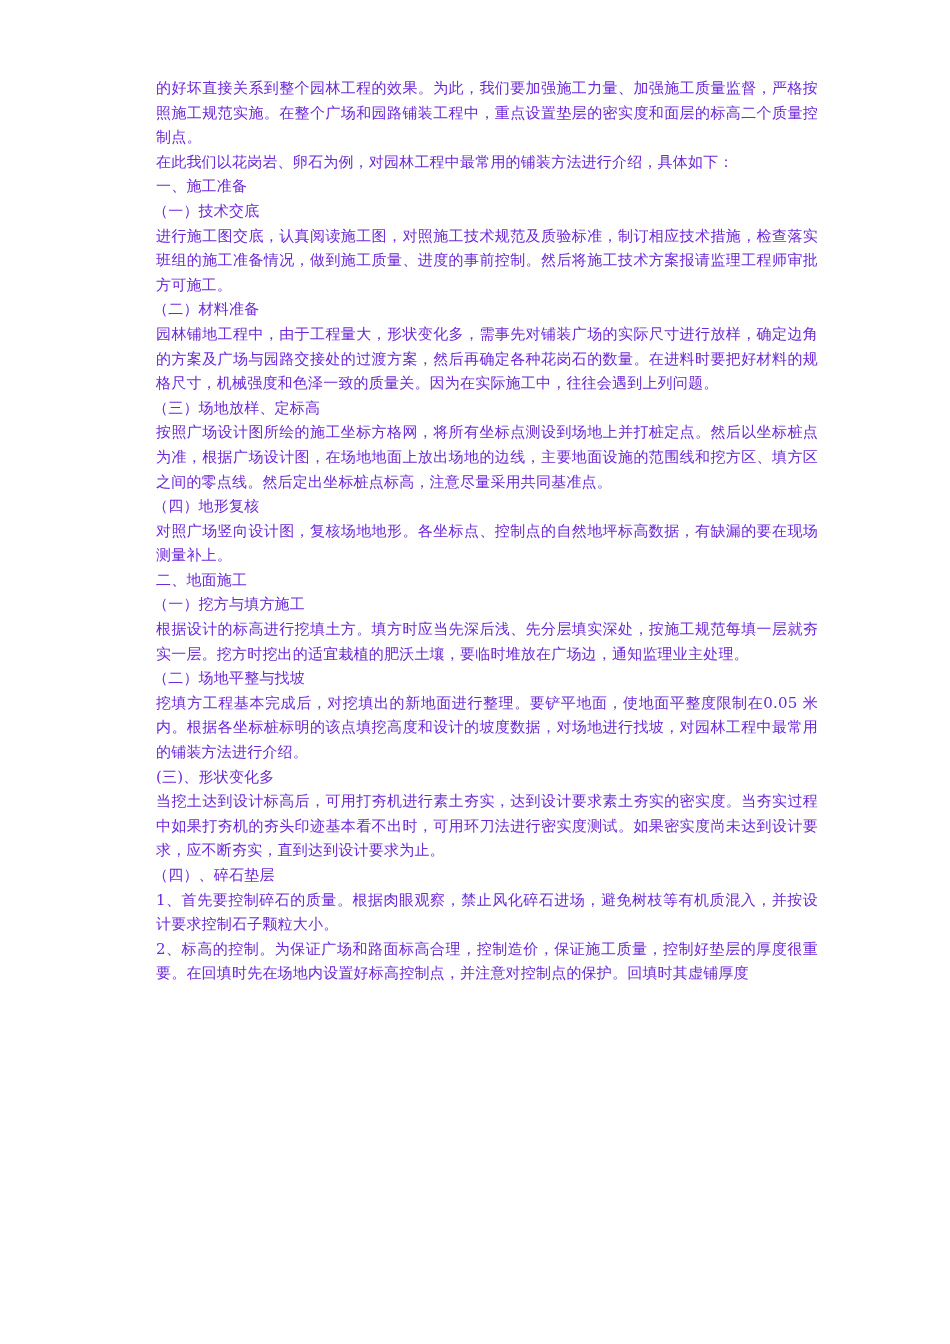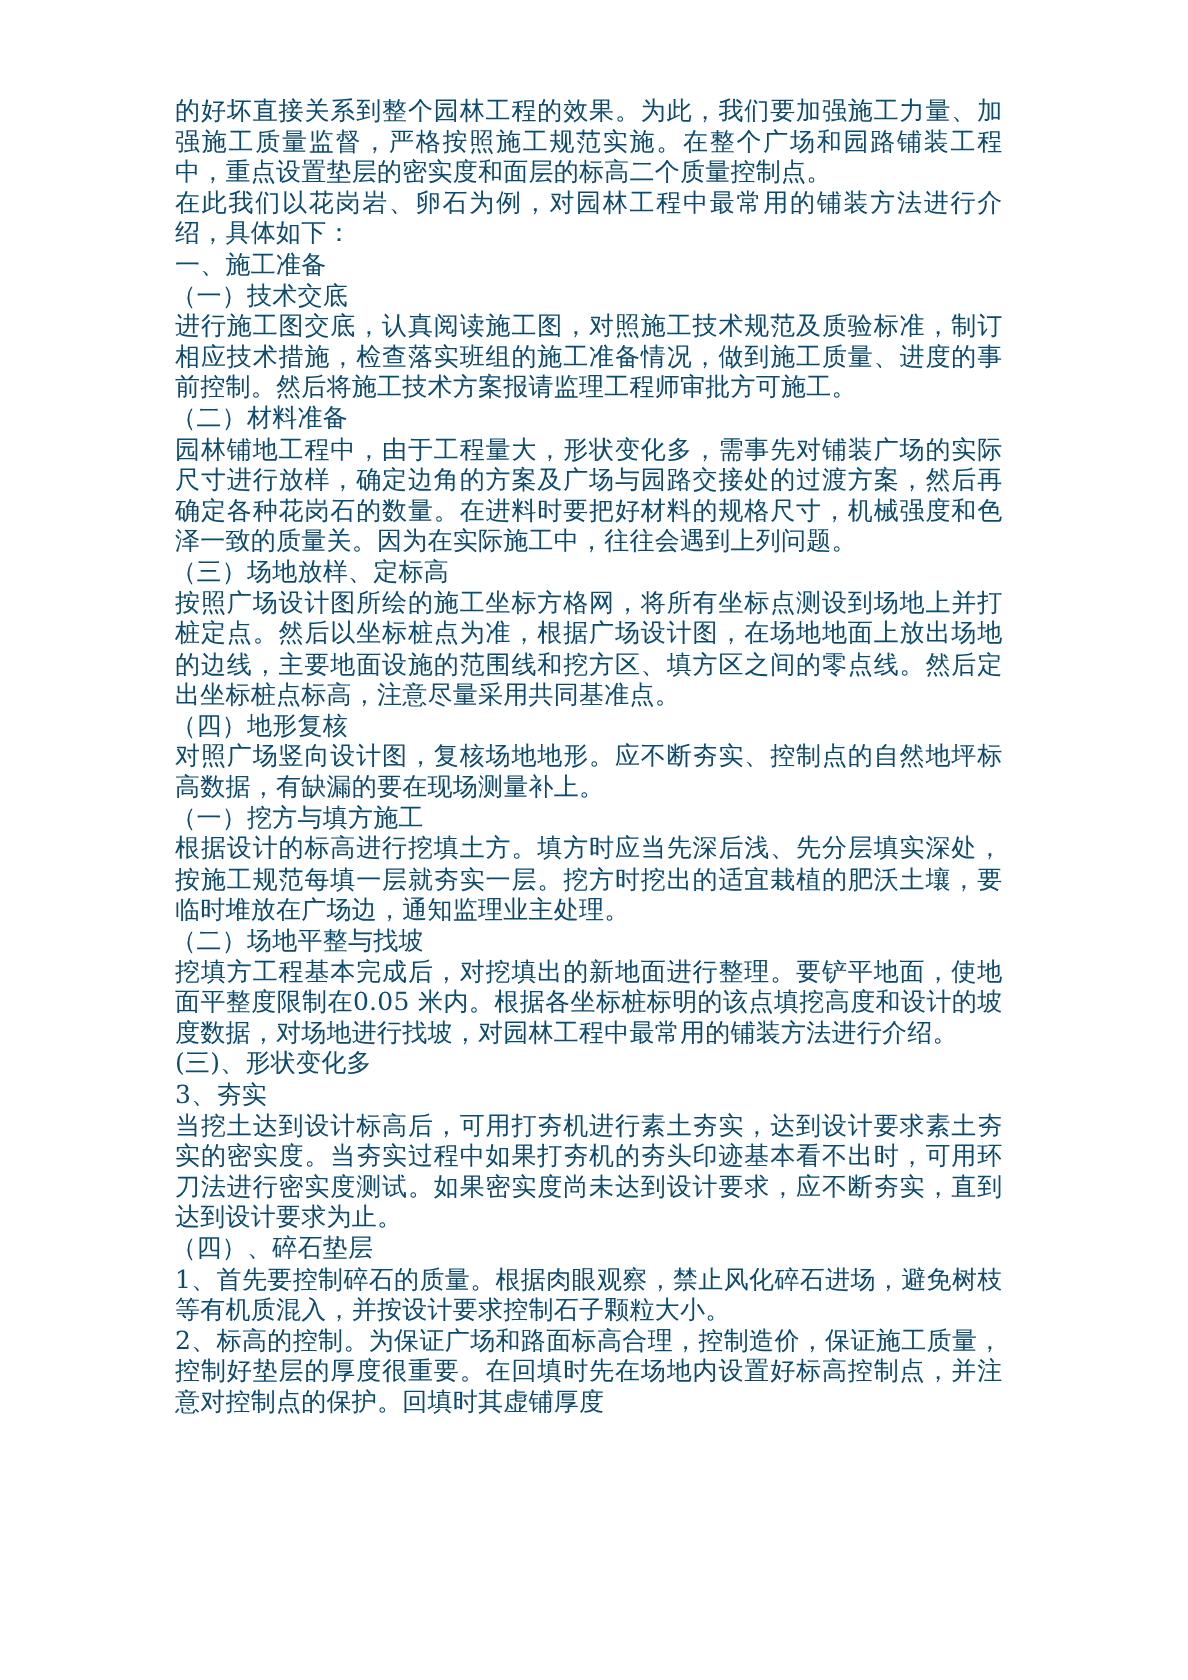--- a/index.html
+++ b/index.html
@@ -1,25 +1,25 @@
 <!DOCTYPE html>
 <html><head>
   <meta charset="utf-8">
   <style>
     html, body { margin: 0; padding: 0; background: #ffffff; }
     body { width: 950px; height: 1344px; overflow: hidden; position: relative; }
     .page {
       position: absolute;
-      left: 140px;
+      left: 156px;
       top: 76px;
       width: 662px;
       font-family: "DejaVu Serif", "Liberation Serif", serif;
-      font-size: 20px;
+      font-size: 15px;
       line-height: 24.6px;
-      color: #0c4a6e;
+      color: #6d28d9;
     }
     .para {
       margin: 0;
       text-align: justify;
       text-justify: inter-ideograph;
       letter-spacing: 0.2px;
     }
     .heading {
       margin: 0;
       letter-spacing: 0.2px;
@@ -36,24 +36,24 @@
   <p class="para">的好坏直接关系到整个园林工程的效果。为此，我们要加强施工力量、加强施工质量监督，严格按照施工规范实施。在整个广场和园路铺装工程中，重点设置垫层的密实度和面层的标高二个质量控制点。</p>
   <p class="para">在此我们以花岗岩、卵石为例，对园林工程中最常用的铺装方法进行介绍，具体如下：</p>
   <p class="heading">一、施工准备</p>
   <p class="subheading">（一）技术交底</p>
   <p class="para">进行施工图交底，认真阅读施工图，对照施工技术规范及质验标准，制订相应技术措施，检查落实班组的施工准备情况，做到施工质量、进度的事前控制。然后将施工技术方案报请监理工程师审批方可施工。</p>
   <p class="subheading">（二）材料准备</p>
   <p class="para">园林铺地工程中，由于工程量大，形状变化多，需事先对铺装广场的实际尺寸进行放样，确定边角的方案及广场与园路交接处的过渡方案，然后再确定各种花岗石的数量。在进料时要把好材料的规格尺寸，机械强度和色泽一致的质量关。因为在实际施工中，往往会遇到上列问题。</p>
   <p class="subheading">（三）场地放样、定标高</p>
   <p class="para">按照广场设计图所绘的施工坐标方格网，将所有坐标点测设到场地上并打桩定点。然后以坐标桩点为准，根据广场设计图，在场地地面上放出场地的边线，主要地面设施的范围线和挖方区、填方区之间的零点线。然后定出坐标桩点标高，注意尽量采用共同基准点。</p>
   <p class="subheading">（四）地形复核</p>
-  <p class="para">对照广场竖向设计图，复核场地地形。应不断夯实、控制点的自然地坪标高数据，有缺漏的要在现场测量补上。</p>
+  <p class="para">对照广场竖向设计图，复核场地地形。各坐标点、控制点的自然地坪标高数据，有缺漏的要在现场测量补上。</p>
+  <p class="heading">二、地面施工</p>
   <p class="subheading">（一）挖方与填方施工</p>
   <p class="para">根据设计的标高进行挖填土方。填方时应当先深后浅、先分层填实深处，按施工规范每填一层就夯实一层。挖方时挖出的适宜栽植的肥沃土壤，要临时堆放在广场边，通知监理业主处理。</p>
   <p class="subheading">（二）场地平整与找坡</p>
   <p class="para">挖填方工程基本完成后，对挖填出的新地面进行整理。要铲平地面，使地面平整度限制在0.05 米内。根据各坐标桩标明的该点填挖高度和设计的坡度数据，对场地进行找坡，对园林工程中最常用的铺装方法进行介绍。</p>
   <p class="heading">(三)、形状变化多</p>
-  <p class="para">3、夯实</p>
   <p class="para">当挖土达到设计标高后，可用打夯机进行素土夯实，达到设计要求素土夯实的密实度。当夯实过程中如果打夯机的夯头印迹基本看不出时，可用环刀法进行密实度测试。如果密实度尚未达到设计要求，应不断夯实，直到达到设计要求为止。</p>
   <p class="subheading">（四）、碎石垫层</p>
   <p class="para">1、首先要控制碎石的质量。根据肉眼观察，禁止风化碎石进场，避免树枝等有机质混入，并按设计要求控制石子颗粒大小。</p>
   <p class="para">2、标高的控制。为保证广场和路面标高合理，控制造价，保证施工质量，控制好垫层的厚度很重要。在回填时先在场地内设置好标高控制点，并注意对控制点的保护。回填时其虚铺厚度</p>
 </div>
 
 </body></html>

